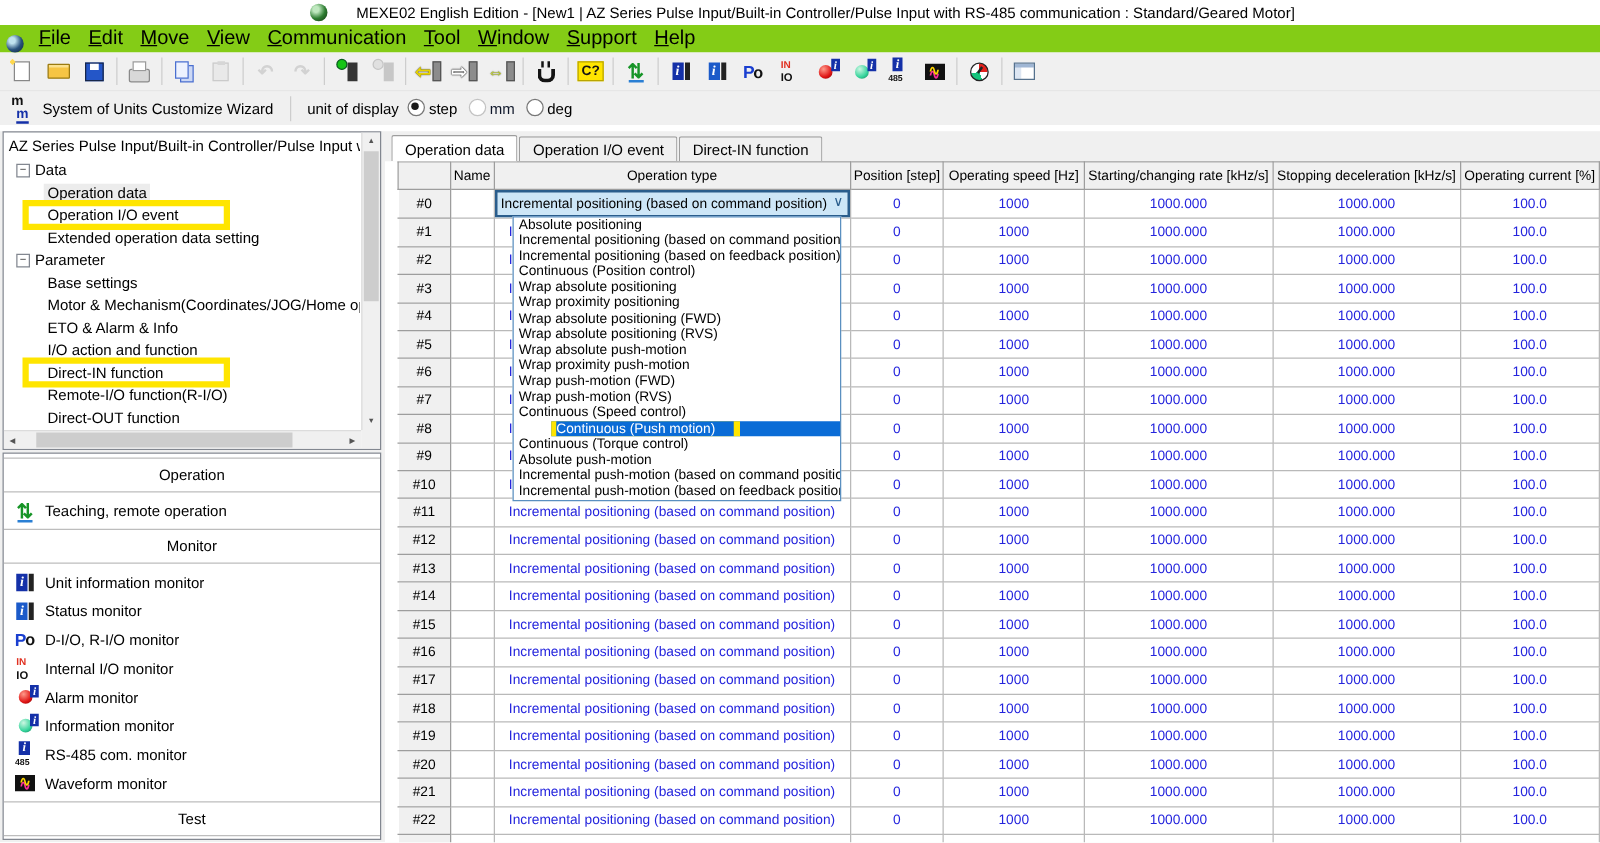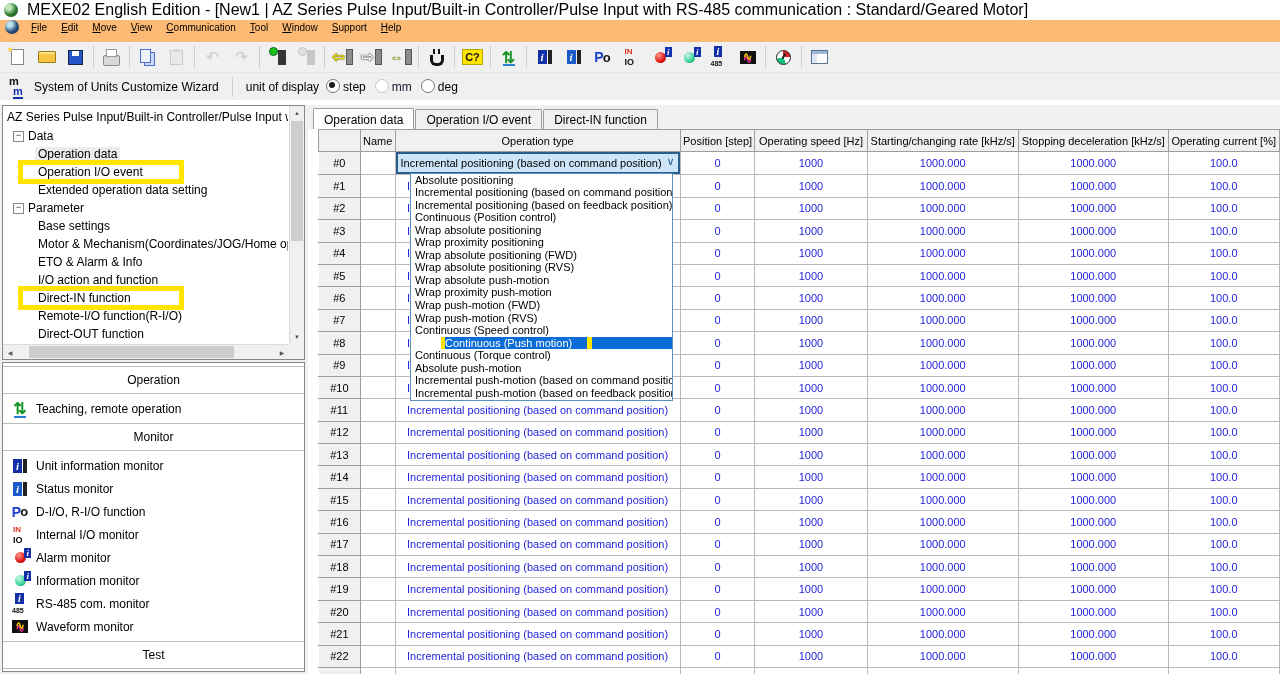--- a/index.html
+++ b/index.html
@@ -1,22 +1,22 @@
 <!DOCTYPE html>
 <html><head>
 <meta charset="utf-8">
 <style>
   html,body{margin:0;padding:0;background:#fff;}
   .screen{position:relative;width:1280px;height:674px;overflow:hidden;background:#fff;
           font-family:"Liberation Sans",sans-serif;color:#000;}
   
-  .titlebar{height:20px;display:flex;align-items:center;gap:9px;padding-left:4px;font-size:16px;background:#fff;}
+  .titlebar{height:20px;display:flex;align-items:center;gap:23px;padding-left:4px;font-size:12px;background:#fff;justify-content:center;}
   .app-ico{width:14px;height:14px;border-radius:50%;
            background:radial-gradient(circle at 34% 32%,#bfe8bf 0 18%,#2e7d32 55%,#12320f 100%);flex:0 0 auto;}
-  .menubar{height:22px;display:flex;align-items:flex-start;font-size:10px;padding-left:3px;background:#fdba74;}
+  .menubar{height:22px;display:flex;align-items:flex-end;font-size:16px;padding-left:3px;background:#84cc16;}
   .mdi-ico{width:14px;height:14px;border-radius:50%;margin:0 5px 0 2px;
            background:radial-gradient(circle at 34% 32%,#bfe2ef 0 18%,#28527d 55%,#0f1f32 100%);flex:0 0 auto;}
   .menu-item{padding:2px 7px;display:inline-block;}
   .menu-item::first-letter{text-decoration:underline;}
   
   .toolbar{height:30px;background:#f0f0f0;display:flex;align-items:center;padding-left:3px;}
   .tbtn{width:27px;height:26px;display:flex;align-items:center;justify-content:center;border:1px solid transparent;}
   .tbtn.disabled{filter:grayscale(1) opacity(.5);}
   .tsep{width:1px;height:22px;background:#cdcdcd;margin:0 3px;flex:0 0 auto;}
   .unitsbar{height:27px;background:#f0f0f0;display:flex;align-items:center;font-size:12px;gap:7px;padding-left:5px;
@@ -313,21 +313,21 @@
         <div class="nav-item">
           <span class="ic ic-unit-information-monitor"></span>
           <span>Unit information monitor</span>
         </div>
         <div class="nav-item">
           <span class="ic ic-status-monitor"></span>
           <span>Status monitor</span>
         </div>
         <div class="nav-item">
           <span class="ic ic-d-io-r-io-monitor"></span>
-          <span>D-I/O, R-I/O function</span>
+          <span>D-I/O, R-I/O monitor</span>
         </div>
         <div class="nav-item">
           <span class="ic ic-internal-io-monitor"></span>
           <span>Internal I/O monitor</span>
         </div>
         <div class="nav-item">
           <span class="ic ic-alarm-monitor"></span>
           <span>Alarm monitor</span>
         </div>
         <div class="nav-item">

